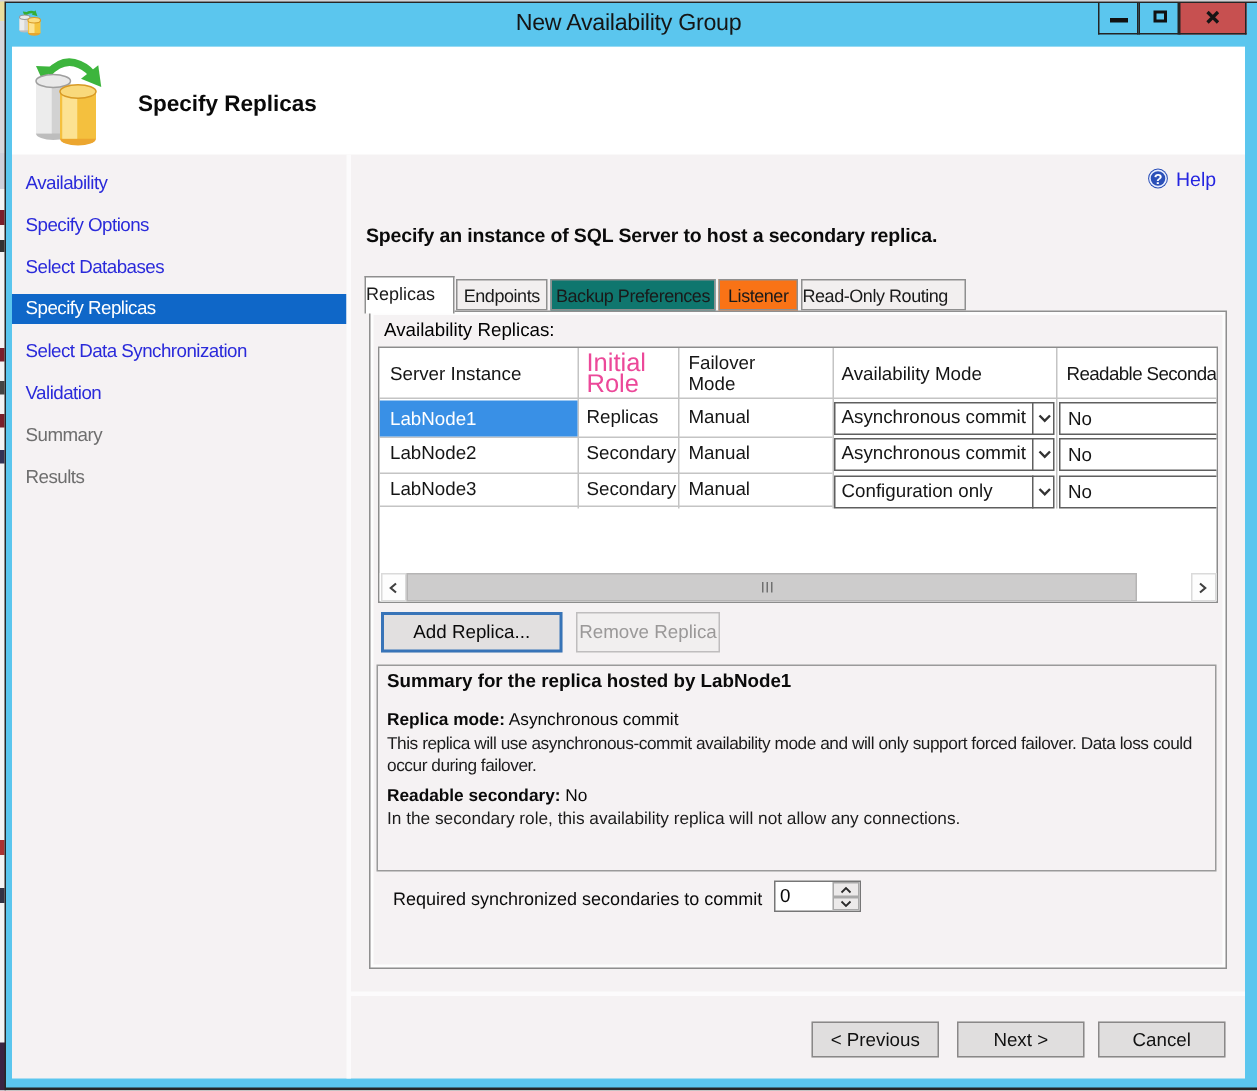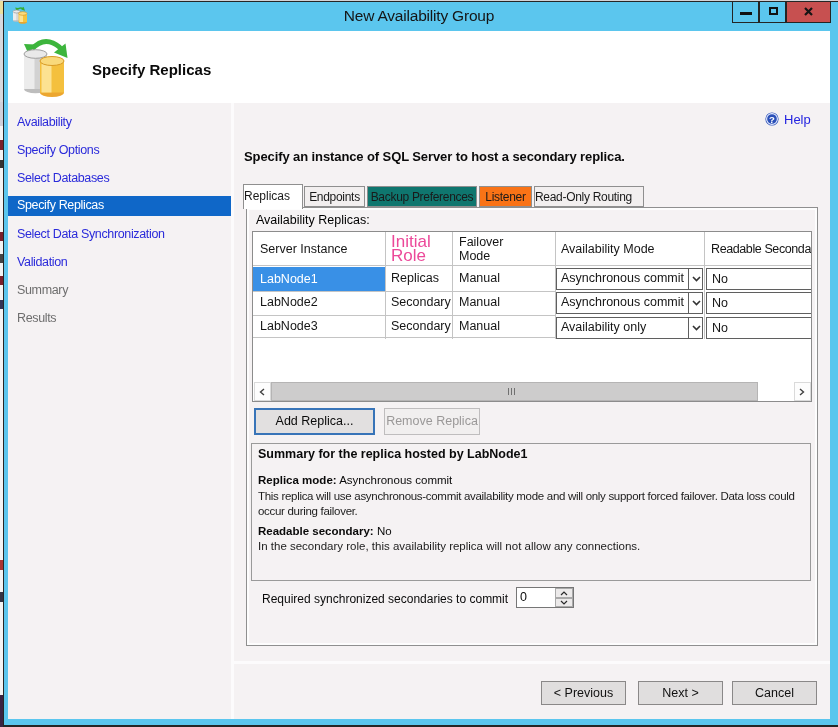--- a/index.html
+++ b/index.html
@@ -134,21 +134,21 @@
 
   <div class="a" style="left:7px;top:87px;font-size:12.5px;color:#151515">LabNode3</div>
   <div class="a" style="left:138px;top:87px;font-size:12.5px;color:#151515">Secondary</div>
   <div class="a" style="left:206px;top:87px;font-size:12.5px;color:#151515">Manual</div>
 
   <div class="a" style="left:303px;top:36px;width:147px;height:22px;border:1px solid #5f5f5f;background:#fff"></div>
   <div class="a" style="left:303px;top:60px;width:147px;height:22px;border:1px solid #5f5f5f;background:#fff"></div>
   <div class="a" style="left:303px;top:85px;width:147px;height:22px;border:1px solid #5f5f5f;background:#fff"></div>
   <div class="a" style="left:308px;top:39px;font-size:12.5px;color:#151515">Asynchronous commit</div>
   <div class="a" style="left:308px;top:63px;font-size:12.5px;color:#151515">Asynchronous commit</div>
-  <div class="a" style="left:308px;top:88px;font-size:12.5px;color:#151515">Availability only</div>
+  <div class="a" style="left:308px;top:88px;font-size:12.5px;color:#151515">Configuration only</div>
   <div class="a" style="left:435px;top:36px;width:1px;height:22px;background:#5f5f5f"></div>
   <div class="a" style="left:435px;top:60px;width:1px;height:22px;background:#5f5f5f"></div>
   <div class="a" style="left:435px;top:85px;width:1px;height:22px;background:#5f5f5f"></div>
   <svg class="a" style="left:439px;top:44px" width="9" height="6">
       <path d="M1 1 L4.5 4.6 L8 1" stroke="#333" stroke-width="1.6" fill="none"></path>
     </svg>
   <svg class="a" style="left:439px;top:68px" width="9" height="6">
       <path d="M1 1 L4.5 4.6 L8 1" stroke="#333" stroke-width="1.6" fill="none"></path>
     </svg>
   <svg class="a" style="left:439px;top:93px" width="9" height="6">

